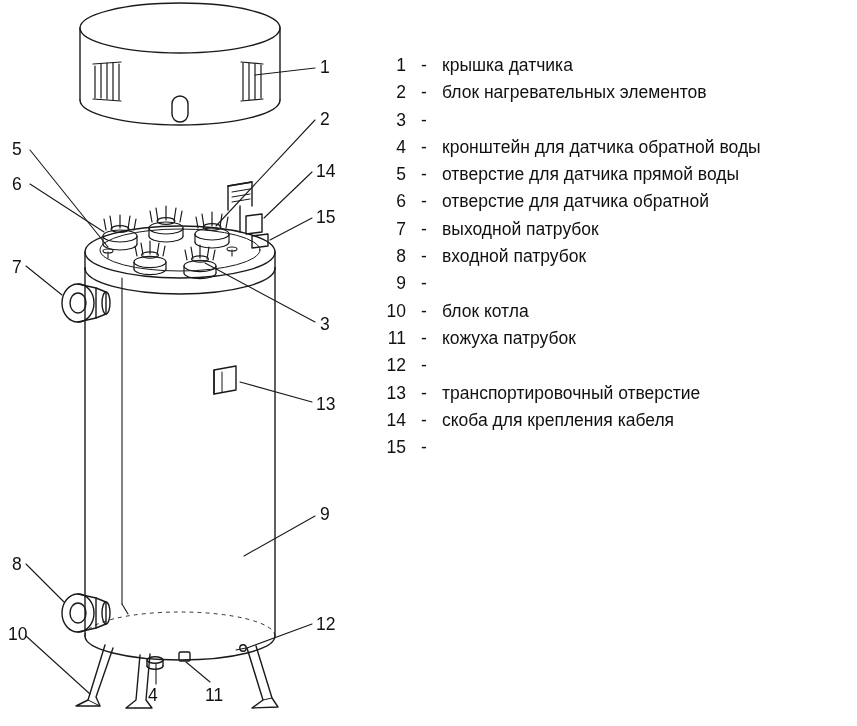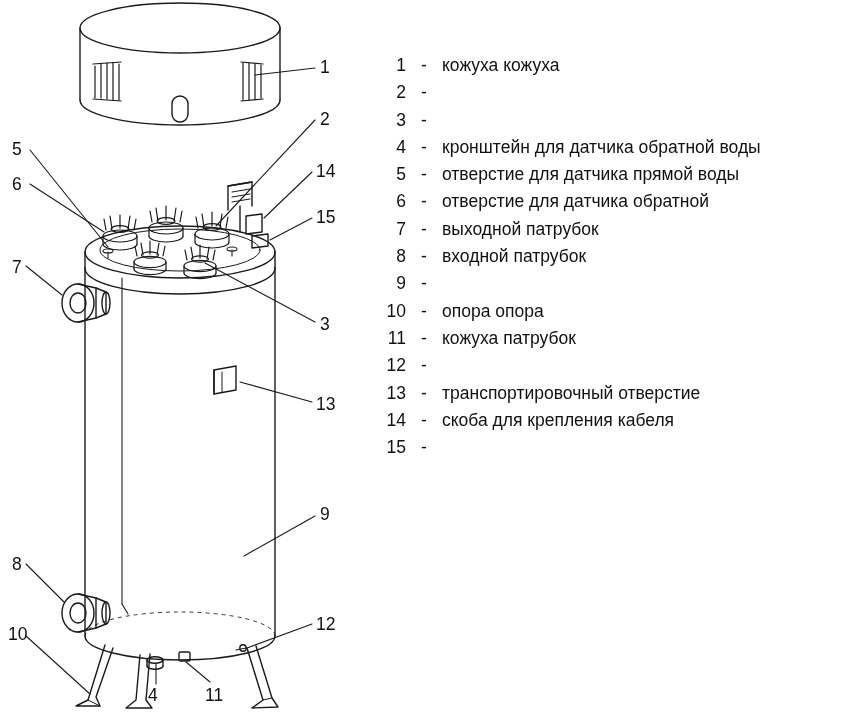--- a/index.html
+++ b/index.html
@@ -255,26 +255,27 @@
   <div class="callout" style="left:8px;   top:625px;">10</div>
   <div class="callout" style="left:316px; top:615px;">12</div>
   <div class="callout" style="left:148px; top:686px;">4</div>
   <div class="callout" style="left:205px; top:686px;">11</div>
 
   <div class="legend">
 
     <div class="legend-row">
       <span class="legend-num">1</span>
       <span class="legend-dash">-</span>
-      <span class="legend-text">кожуха кожуха</span>
+      <span class="legend-text">крышка датчика</span>
     </div>
 
     <div class="legend-row">
       <span class="legend-num">2</span>
       <span class="legend-dash">-</span>
+      <span class="legend-text">блок нагревательных элементов</span>
     </div>
 
     <div class="legend-row">
       <span class="legend-num">3</span>
       <span class="legend-dash">-</span>
     </div>
 
     <div class="legend-row">
       <span class="legend-num">4</span>
       <span class="legend-dash">-</span>
@@ -306,21 +307,21 @@
     </div>
 
     <div class="legend-row">
       <span class="legend-num">9</span>
       <span class="legend-dash">-</span>
     </div>
 
     <div class="legend-row">
       <span class="legend-num">10</span>
       <span class="legend-dash">-</span>
-      <span class="legend-text">опора опора</span>
+      <span class="legend-text">блок котла</span>
     </div>
 
     <div class="legend-row">
       <span class="legend-num">11</span>
       <span class="legend-dash">-</span>
       <span class="legend-text">кожуха патрубок</span>
     </div>
 
     <div class="legend-row">
       <span class="legend-num">12</span>

